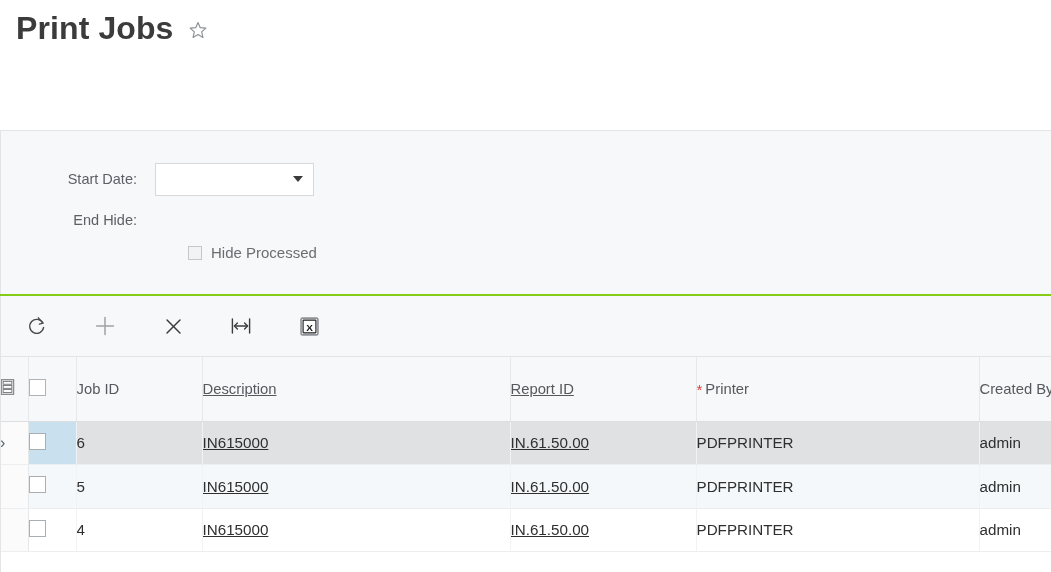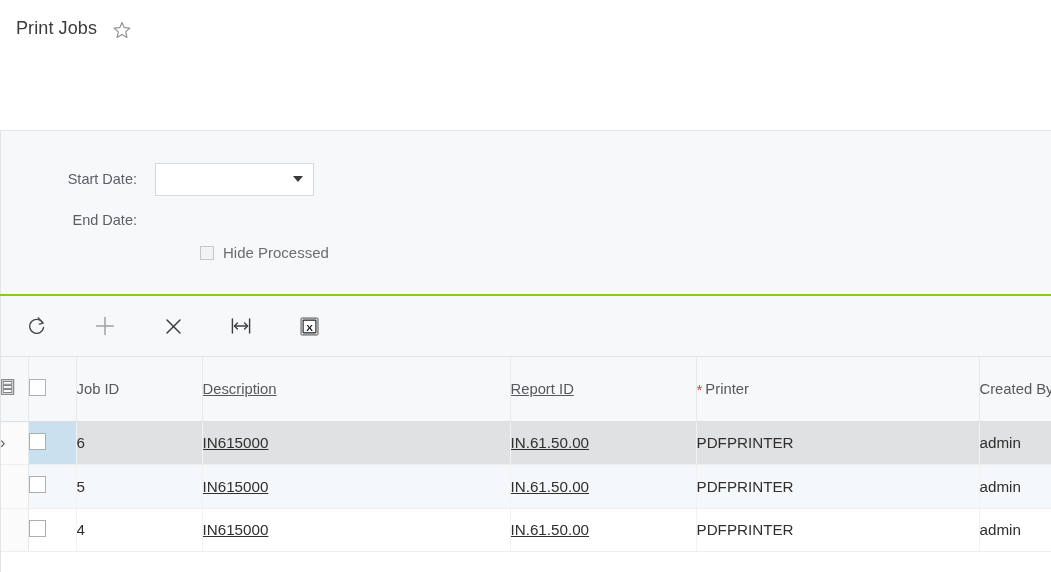--- a/index.html
+++ b/index.html
@@ -27,22 +27,22 @@
   
   .title-row {
     position: absolute;
     left: 16px;
     top: 10px;
     display: flex;
     align-items: center;
     height: 36px;
   }
   .page-title {
-    font-size: 18px;
-    font-weight: 400;
+    font-size: 32px;
+    font-weight: 700;
     color: #3b3b3b;
     letter-spacing: 0.1px;
     line-height: 30px;
   }
   .star-icon {
     margin-left: 14px;
     display: inline-flex;
     align-items: center;
     justify-content: center;
     width: 22px;
@@ -158,21 +158,21 @@
   .caret-btn::after {
     content: "";
     width: 0; height: 0;
     border-left: 5.5px solid transparent;
     border-right: 5.5px solid transparent;
     border-top: 6px solid #3a3a3a;
   }
 
   .check-row {
     position: absolute;
-    left: 200px;
+    left: 188px;
     top: 113px;
     display: flex;
     align-items: center;
     cursor: default;
   }
   .cb-disabled {
     width: 14px;
     height: 14px;
     border: 1px solid #c4c8cc;
     background: #f2f3f4;
@@ -351,21 +351,21 @@
 
     <div class="field-row" id="row-start">
       <span class="field-label">Start Date:</span>
       <div class="date-box">
         <span class="date-value"></span>
         <span class="caret-btn"></span>
       </div>
     </div>
 
     <div class="field-row" id="row-end">
-      <span class="field-label">End Date:</span>
+      <span class="field-label">End Hide:</span>
     </div>
 
     <div class="check-row">
       <span class="cb-disabled"></span>
       <span class="check-label">Hide Processed</span>
     </div>
   </div>
 
   <div class="grid-toolbar">
 

